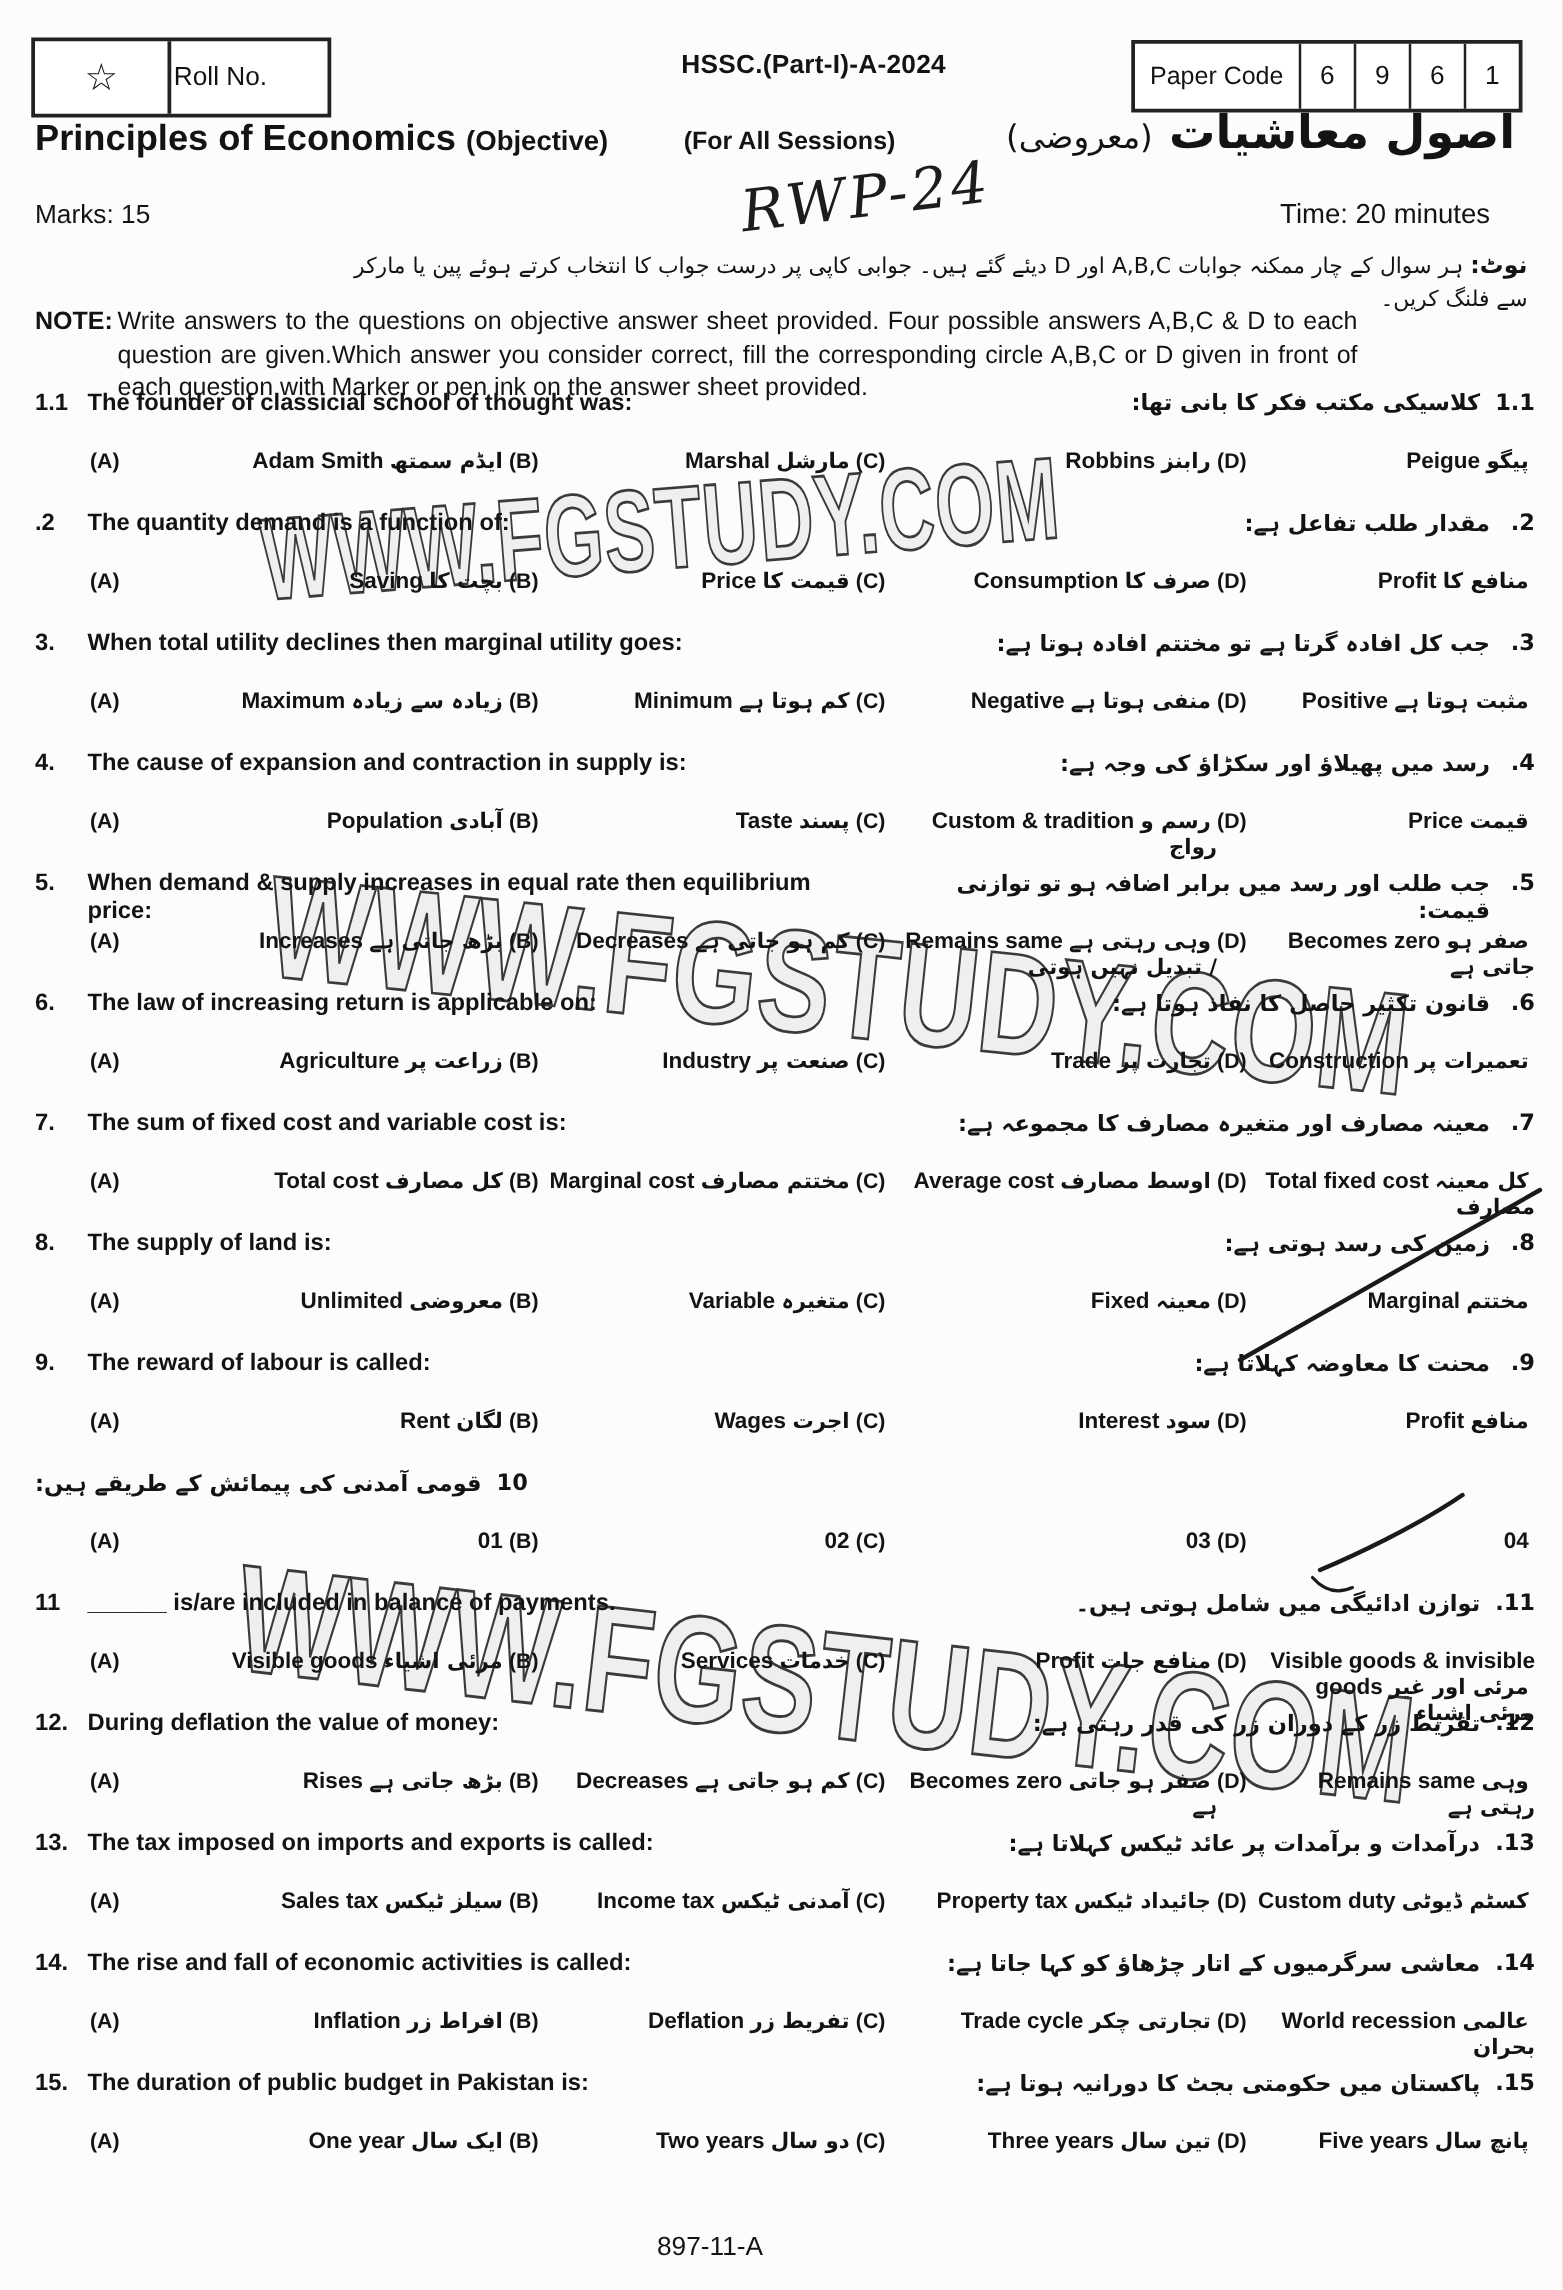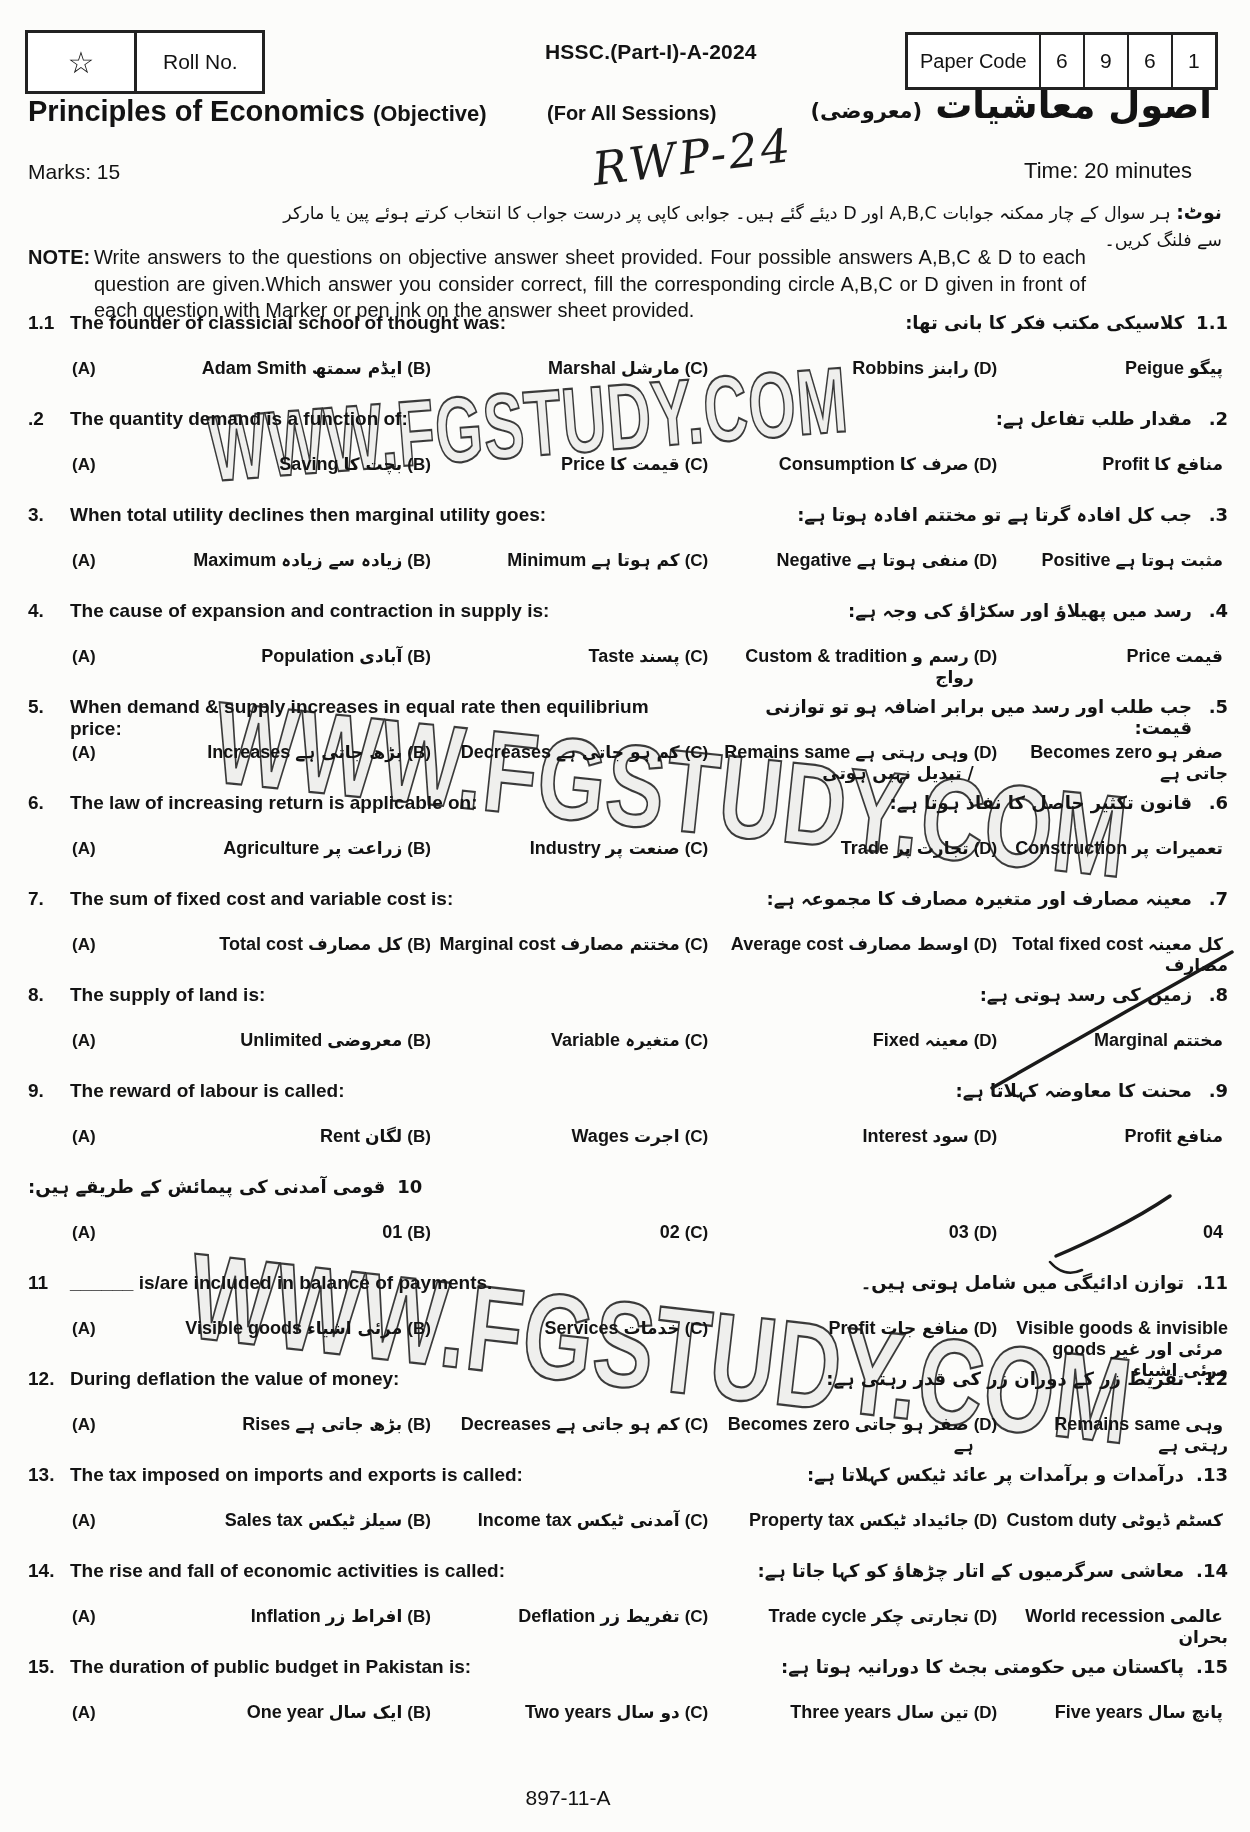--- a/index.html
+++ b/index.html
@@ -5,31 +5,31 @@
   html,body{margin:0;padding:0;background:#d9d9d9;}
   .page{
     position:relative;width:1250px;height:1832px;margin:0 auto;
     background:#fcfcfa;color:#131313;
     font-family:"Liberation Sans",sans-serif;overflow:hidden;
   }
   .urdu{font-family:"DejaVu Sans",sans-serif;direction:rtl;unicode-bidi:isolate;}
   
   .rollbox{position:absolute;left:25px;top:30px;width:234px;height:58px;border:3px solid #222;display:flex;background:#fff;}
   .star-cell{width:106px;border-right:3px solid #222;display:flex;align-items:center;justify-content:center;font-size:30px;}
-  .roll-cell{flex:1;display:flex;align-items:center;padding-left:26px;font-size:21px;}
+  .roll-cell{flex:1;display:flex;align-items:center;padding-left:2px;font-size:21px;}
   .exam-code{position:absolute;left:545px;top:40px;font-weight:bold;font-size:21px;letter-spacing:.2px;}
   .papercode{position:absolute;left:905px;top:32px;height:52px;border:3px solid #222;display:flex;background:#fff;}
   .pc-label{display:flex;align-items:center;padding:0 12px;font-size:20px;border-right:2.5px solid #222;}
   .pc-digit{width:42px;display:flex;align-items:center;justify-content:center;font-size:21px;border-right:2.5px solid #222;}
   .pc-digit:last-child{border-right:none;}
   .title-en{position:absolute;left:28px;top:95px;font-size:29px;font-weight:bold;}
   .title-objective{font-size:22px;}
   .sessions{position:absolute;left:547px;top:102px;font-weight:bold;font-size:20px;}
   .title-ur{position:absolute;right:38px;top:84px;font-size:37px;font-weight:bold;}
-  .title-ur-sub{font-size:21px;font-weight:bold;}
+  .title-ur-sub{font-size:26px;font-weight:normal;}
   .marks{position:absolute;left:28px;top:160px;font-size:21px;}
   .handwritten{
     position:absolute;left:592px;top:130px;font-size:46px;
     font-family:"DejaVu Serif",serif;font-style:italic;letter-spacing:3px;
     transform:rotate(-7deg);color:#1c1c1c;
   }
   .time{position:absolute;right:58px;top:158px;font-size:22px;text-align:center;}
   .note-ur{position:absolute;right:28px;top:198px;width:960px;font-size:17.5px;text-align:right;line-height:1.5;}
   .note-ur b{font-size:19px;}
   .note-en{position:absolute;left:28px;top:244px;width:992px;font-size:20px;line-height:1.33;text-align:justify;padding-left:66px;}

